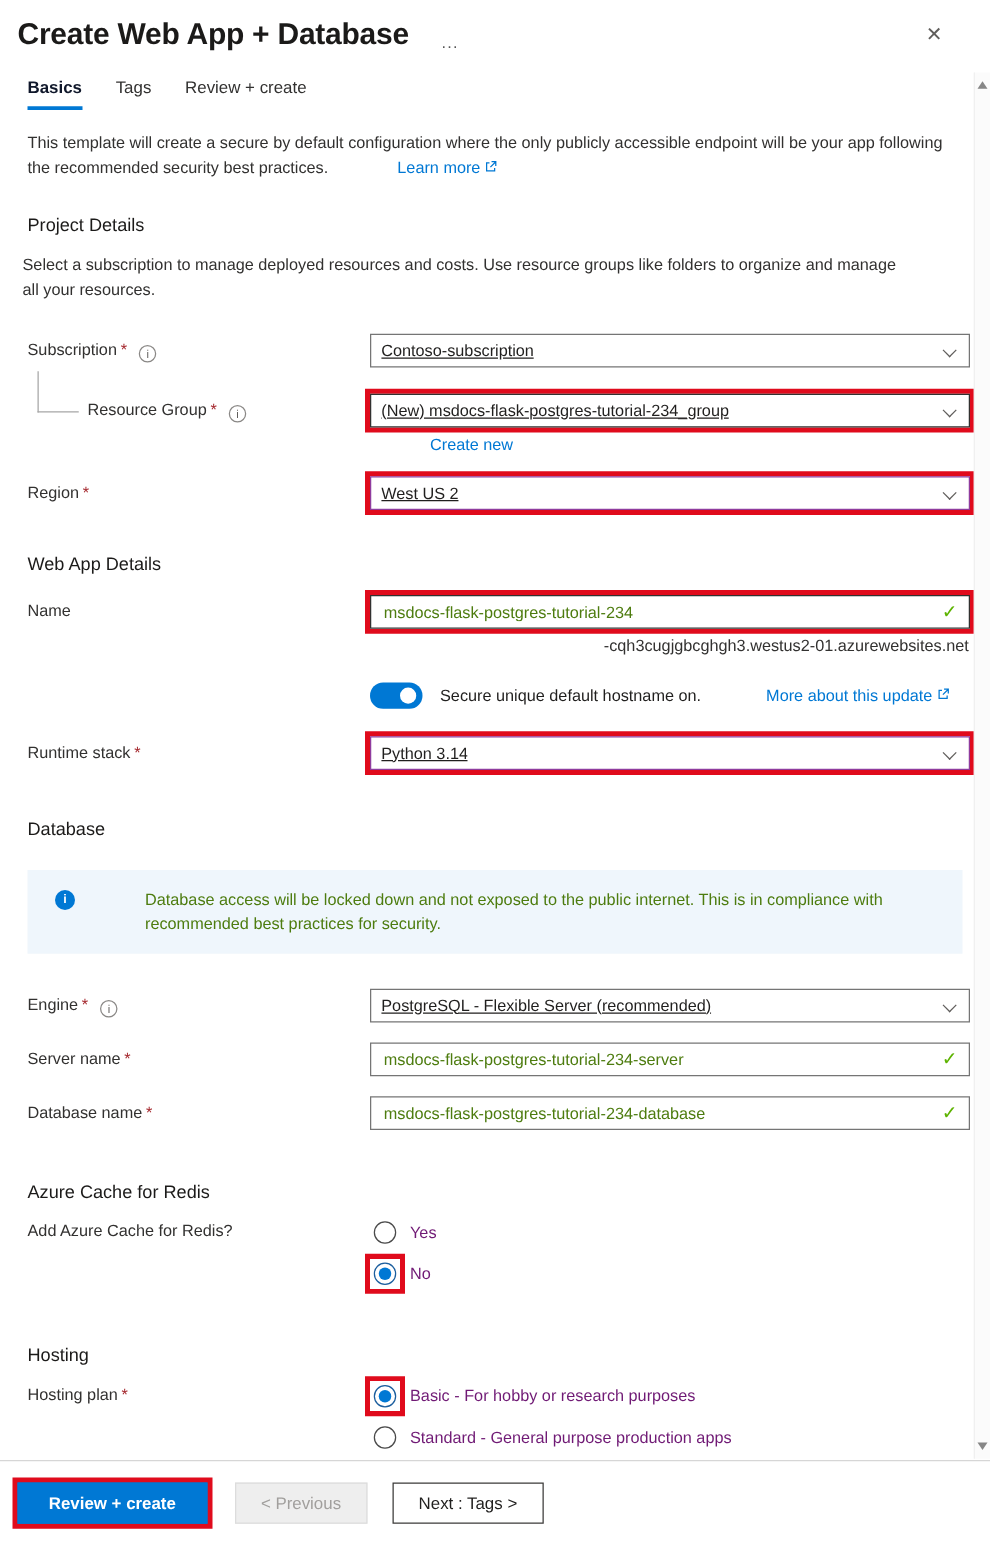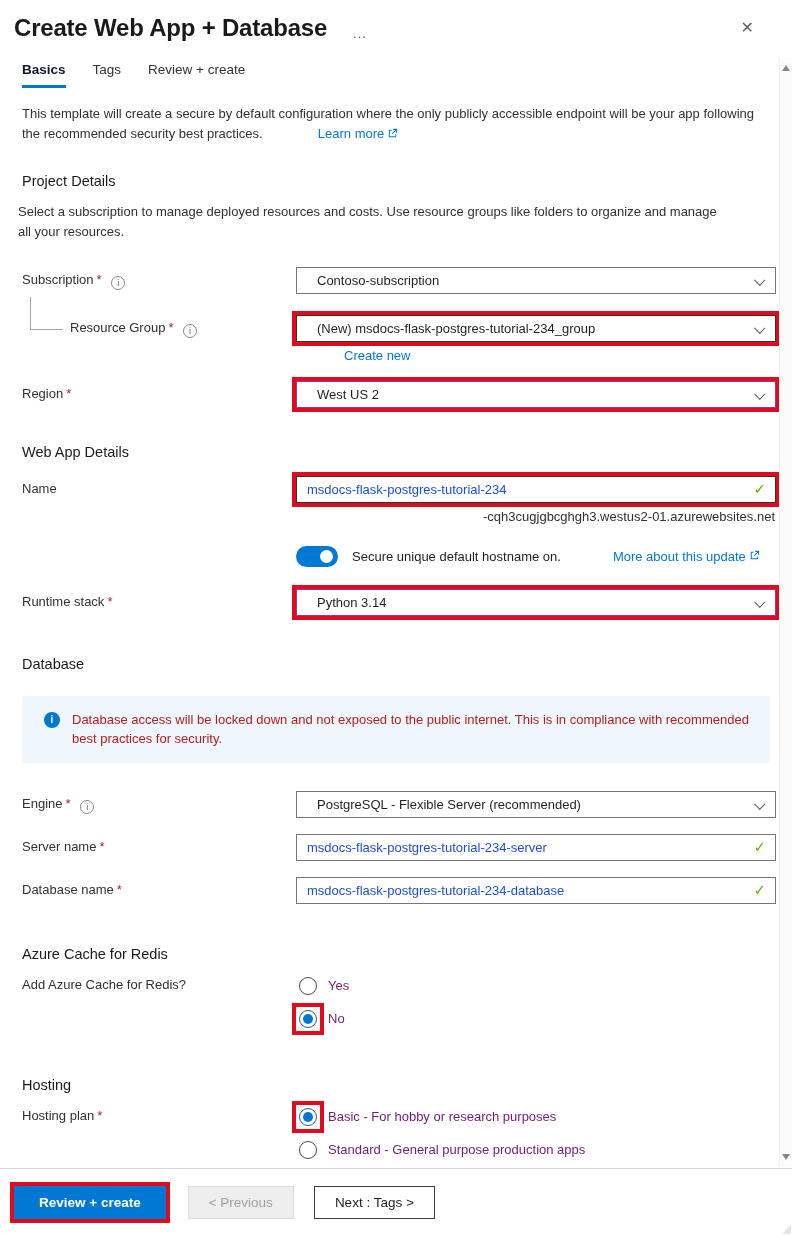--- a/index.html
+++ b/index.html
@@ -2,21 +2,21 @@
 <html><head>
 <meta charset="utf-8">
 <style>
   * { margin:0; padding:0; box-sizing:border-box; }
   html,body { background:#fff; }
   body {
     font-family:"Liberation Sans","DejaVu Sans",sans-serif;
     color:#323130; font-size:13px;
     width:792px; height:1235px; overflow:hidden;
   }
-  .pane { position:relative; width:792px; height:1235px; background:#fff; overflow:hidden; }
+  .pane { position:relative; width:792px; height:1235px; background:#fff; overflow:hidden;border-radius:20px; }
 
   
   .title-row { display:flex; align-items:flex-start; padding:14px 16px 0 14px; }
   .title-row h1 { font-size:24px; font-weight:bold; color:#1b1a19; letter-spacing:-0.2px; }
   .menu-dots { margin-left:26px; margin-top:12px; color:#555; font-size:13px; letter-spacing:1px; cursor:pointer; }
   .close-x { margin-left:auto; margin-top:4px; margin-right:22px; color:#605e5c; font-size:16px; cursor:pointer; }
 
   
   .tabs { display:flex; gap:27px; margin:20px 0 0 22px; }
   .tab { font-size:13.5px; color:#323130; padding-bottom:8px; cursor:pointer; }
@@ -35,34 +35,34 @@
   
   .row { display:flex; align-items:flex-start; margin:16px 16px 0 22px; }
   .row .lbl { width:274px; flex-shrink:0; padding-top:5px; color:#323130; }
   .row .ctl { flex:1; min-width:0; }
   .req { color:#a4262c; margin-left:3px; }
   .info-icon { display:inline-flex; align-items:center; justify-content:center;
     width:14px; height:14px; border:1px solid #8a8886; border-radius:50%;
     font-size:9px; font-style:normal; color:#605e5c; margin-left:6px; vertical-align:-2px; }
 
   .field { position:relative; height:27px; border:1px solid #757575; background:#fff;
-    display:flex; align-items:center; padding:0 30px 0 20px; color:#201f1e; cursor:pointer; }
+    display:flex; align-items:center; padding:0 30px 0 8px; color:#201f1e; cursor:pointer;text-decoration:underline; }
   .field .val { white-space:nowrap; overflow:hidden; text-overflow:ellipsis; }
   .field.dark { border-color:#323130; }
   .field.purple { border-color:#8f3c9e; }
   .hl { box-shadow:0 0 0 4px #e00b1c; }
 
   .chev { position:absolute; right:12px; top:9px; width:8px; height:8px;
     border-right:1.5px solid #605e5c; border-bottom:1.5px solid #605e5c;
     transform:rotate(45deg) translateY(-1px); }
   .check { position:absolute; right:10px; top:4px; color:#5db300; font-size:15px; font-weight:bold; }
 
   .field-shell { position:relative; }
   input.text-field { width:100%; height:27px; border:1px solid #757575; background:#fff;
-    padding:0 30px 0 10px; font:inherit; color:#1d4ed8; outline:none; }
+    padding:0 30px 0 10px; font:inherit; color:#4d7c0f; outline:none; }
   .field-shell.dark input.text-field { border-color:#323130; }
 
   .sub-link { margin-top:6px; }
   .suffix-line { margin-top:6px; text-align:right; color:#323130; padding-right:1px; }
 
   
   .row.rg { position:relative; }
   .row.rg .lbl { padding-left:48px; }
   .connector { position:absolute; left:8px; top:-18px; width:33px; height:33px;
     border-left:1.5px solid #a6a6a6; border-bottom:1.5px solid #a6a6a6; }
@@ -75,21 +75,21 @@
     border-radius:50%; background:#fff; }
   .toggle-text { margin-left:14px; color:#201f1e; white-space:nowrap; }
   .toggle-line a.lnk { margin-left:4px; white-space:nowrap; }
 
   
   .info-banner { display:flex; margin:24px 22px 0 22px; background:#eff6fc;
     padding:14px 16px 14px 22px; line-height:1.5; }
   .info-badge { flex-shrink:0; width:16px; height:16px; border-radius:50%;
     background:#0078d4; color:#fff; font-size:10px; font-weight:bold; font-style:normal;
     display:flex; align-items:center; justify-content:center; margin:2px 12px 0 0; }
-  .banner-text { color:#b91c1c; max-width:680px; }
+  .banner-text { color:#4d7c0f; max-width:680px;margin-left:44px; }
 
   
   .radios { display:flex; flex-direction:column; gap:9px; padding-top:2px; }
   .radio-item { display:flex; align-items:center; cursor:pointer; }
   .radio-wrap { padding:3px; display:inline-flex; }
   .radio-wrap.hl { box-shadow:0 0 0 4px #e00b1c; }
   .radio { width:18px; height:18px; border:1px solid #4a4a4a; border-radius:50%;
     background:#fff; position:relative; display:block; }
   .radio.selected { border-color:#1b5e9e; }
   .radio.selected::after { content:""; position:absolute; left:3px; top:3px;

